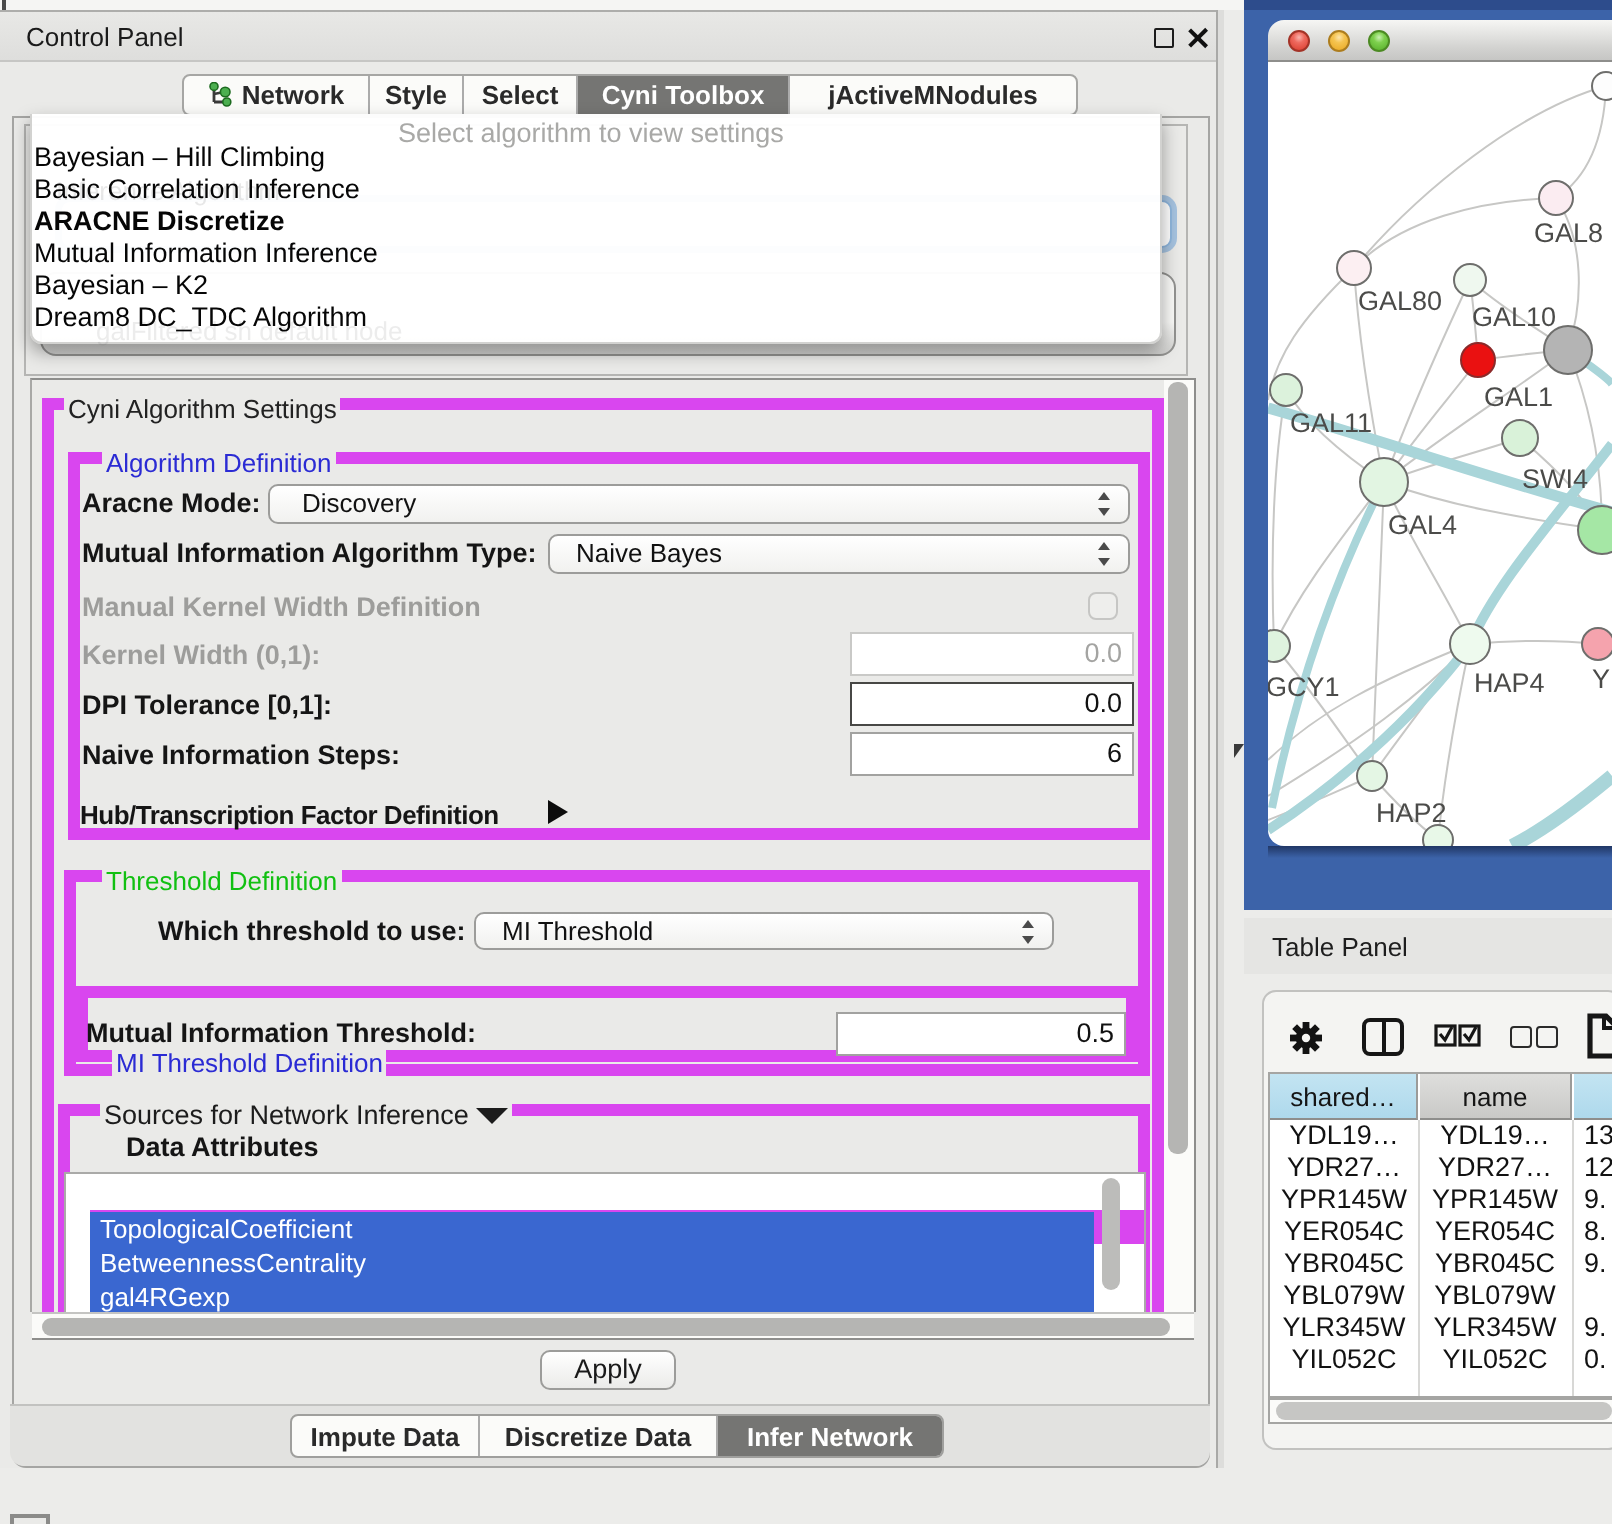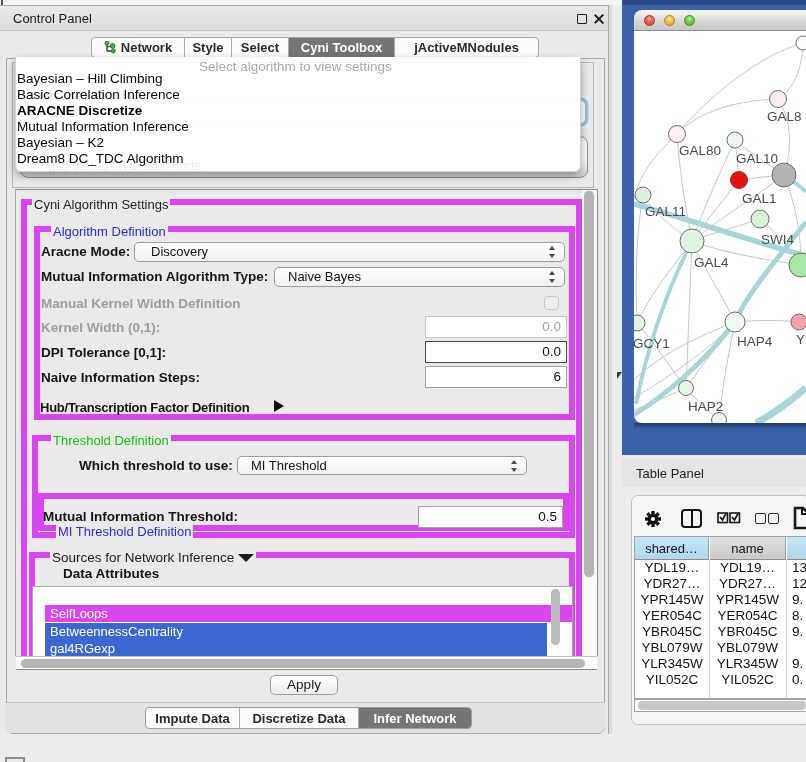--- a/index.html
+++ b/index.html
@@ -104,20 +104,21 @@
 <div class="lbl" style="left:43px;top:509px;">Mutual Information Threshold:</div>
 <div class="tf" style="left:418px;top:506px;width:145px;height:22px;line-height:20px;">0.5</div>
 
 <div class="grp" style="left:29px;top:552px;width:546px;height:104px;border-bottom:none;">
   <span class="gt" style="left:15px;color:#1c1c1c;font-size:13.5px;">Sources for Network Inference&nbsp;<span style="display:inline-block;width:0;height:0;border-left:8.5px solid transparent;border-right:8.5px solid transparent;border-top:8.5px solid #1c1c1c;vertical-align:0px;"></span></span>
 </div>
 <div class="lbl" style="left:35px;top:566px;margin-left:28px;">Data Attributes</div>
 
 <div class="abs" style="left:32px;top:586px;width:541px;height:70px;background:#fff;border:1px solid #aaaaa8;border-bottom:none;overflow:hidden;">
   <div class="abs" style="left:12px;top:18px;width:528px;height:17px;background:#d946ef;color:#fff;font-size:13px;line-height:17px;padding-left:5px;">SelfLoops</div>
+  <div class="abs" style="left:12px;top:18.5px;width:502px;height:17px;background:#3a67d0;color:#fff;font-size:13px;line-height:17px;padding-left:5px;">TopologicalCoefficient</div>
   <div class="abs" style="left:12px;top:35.5px;width:502px;height:17px;background:#3a67d0;color:#fff;font-size:13px;line-height:17px;padding-left:5px;">BetweennessCentrality</div>
   <div class="abs" style="left:12px;top:52.5px;width:502px;height:17px;background:#3a67d0;color:#fff;font-size:13px;line-height:17px;padding-left:5px;">gal4RGexp</div>
   <div class="thumb" style="left:518px;top:2px;width:9px;height:56px;background:#bcbcba;"></div>
 </div>
 
 <div class="abs" style="left:270px;top:675px;width:68px;height:20px;border:1px solid #9c9c9a;border-radius:5px;background:linear-gradient(#ffffff,#ebebe9);font-size:13.5px;color:#1a1a1a;text-align:center;line-height:18px;">Apply</div>
 
 <div class="abs" style="left:5px;top:702px;width:600px;height:31px;background:#e2e2e0;border-top:1px solid #c2c2c0;border-radius:0 0 7px 7px;"></div>
 <div class="seg" style="left:145px;top:707px;height:22px;">
   <div style="width:94px;">Impute Data</div>

